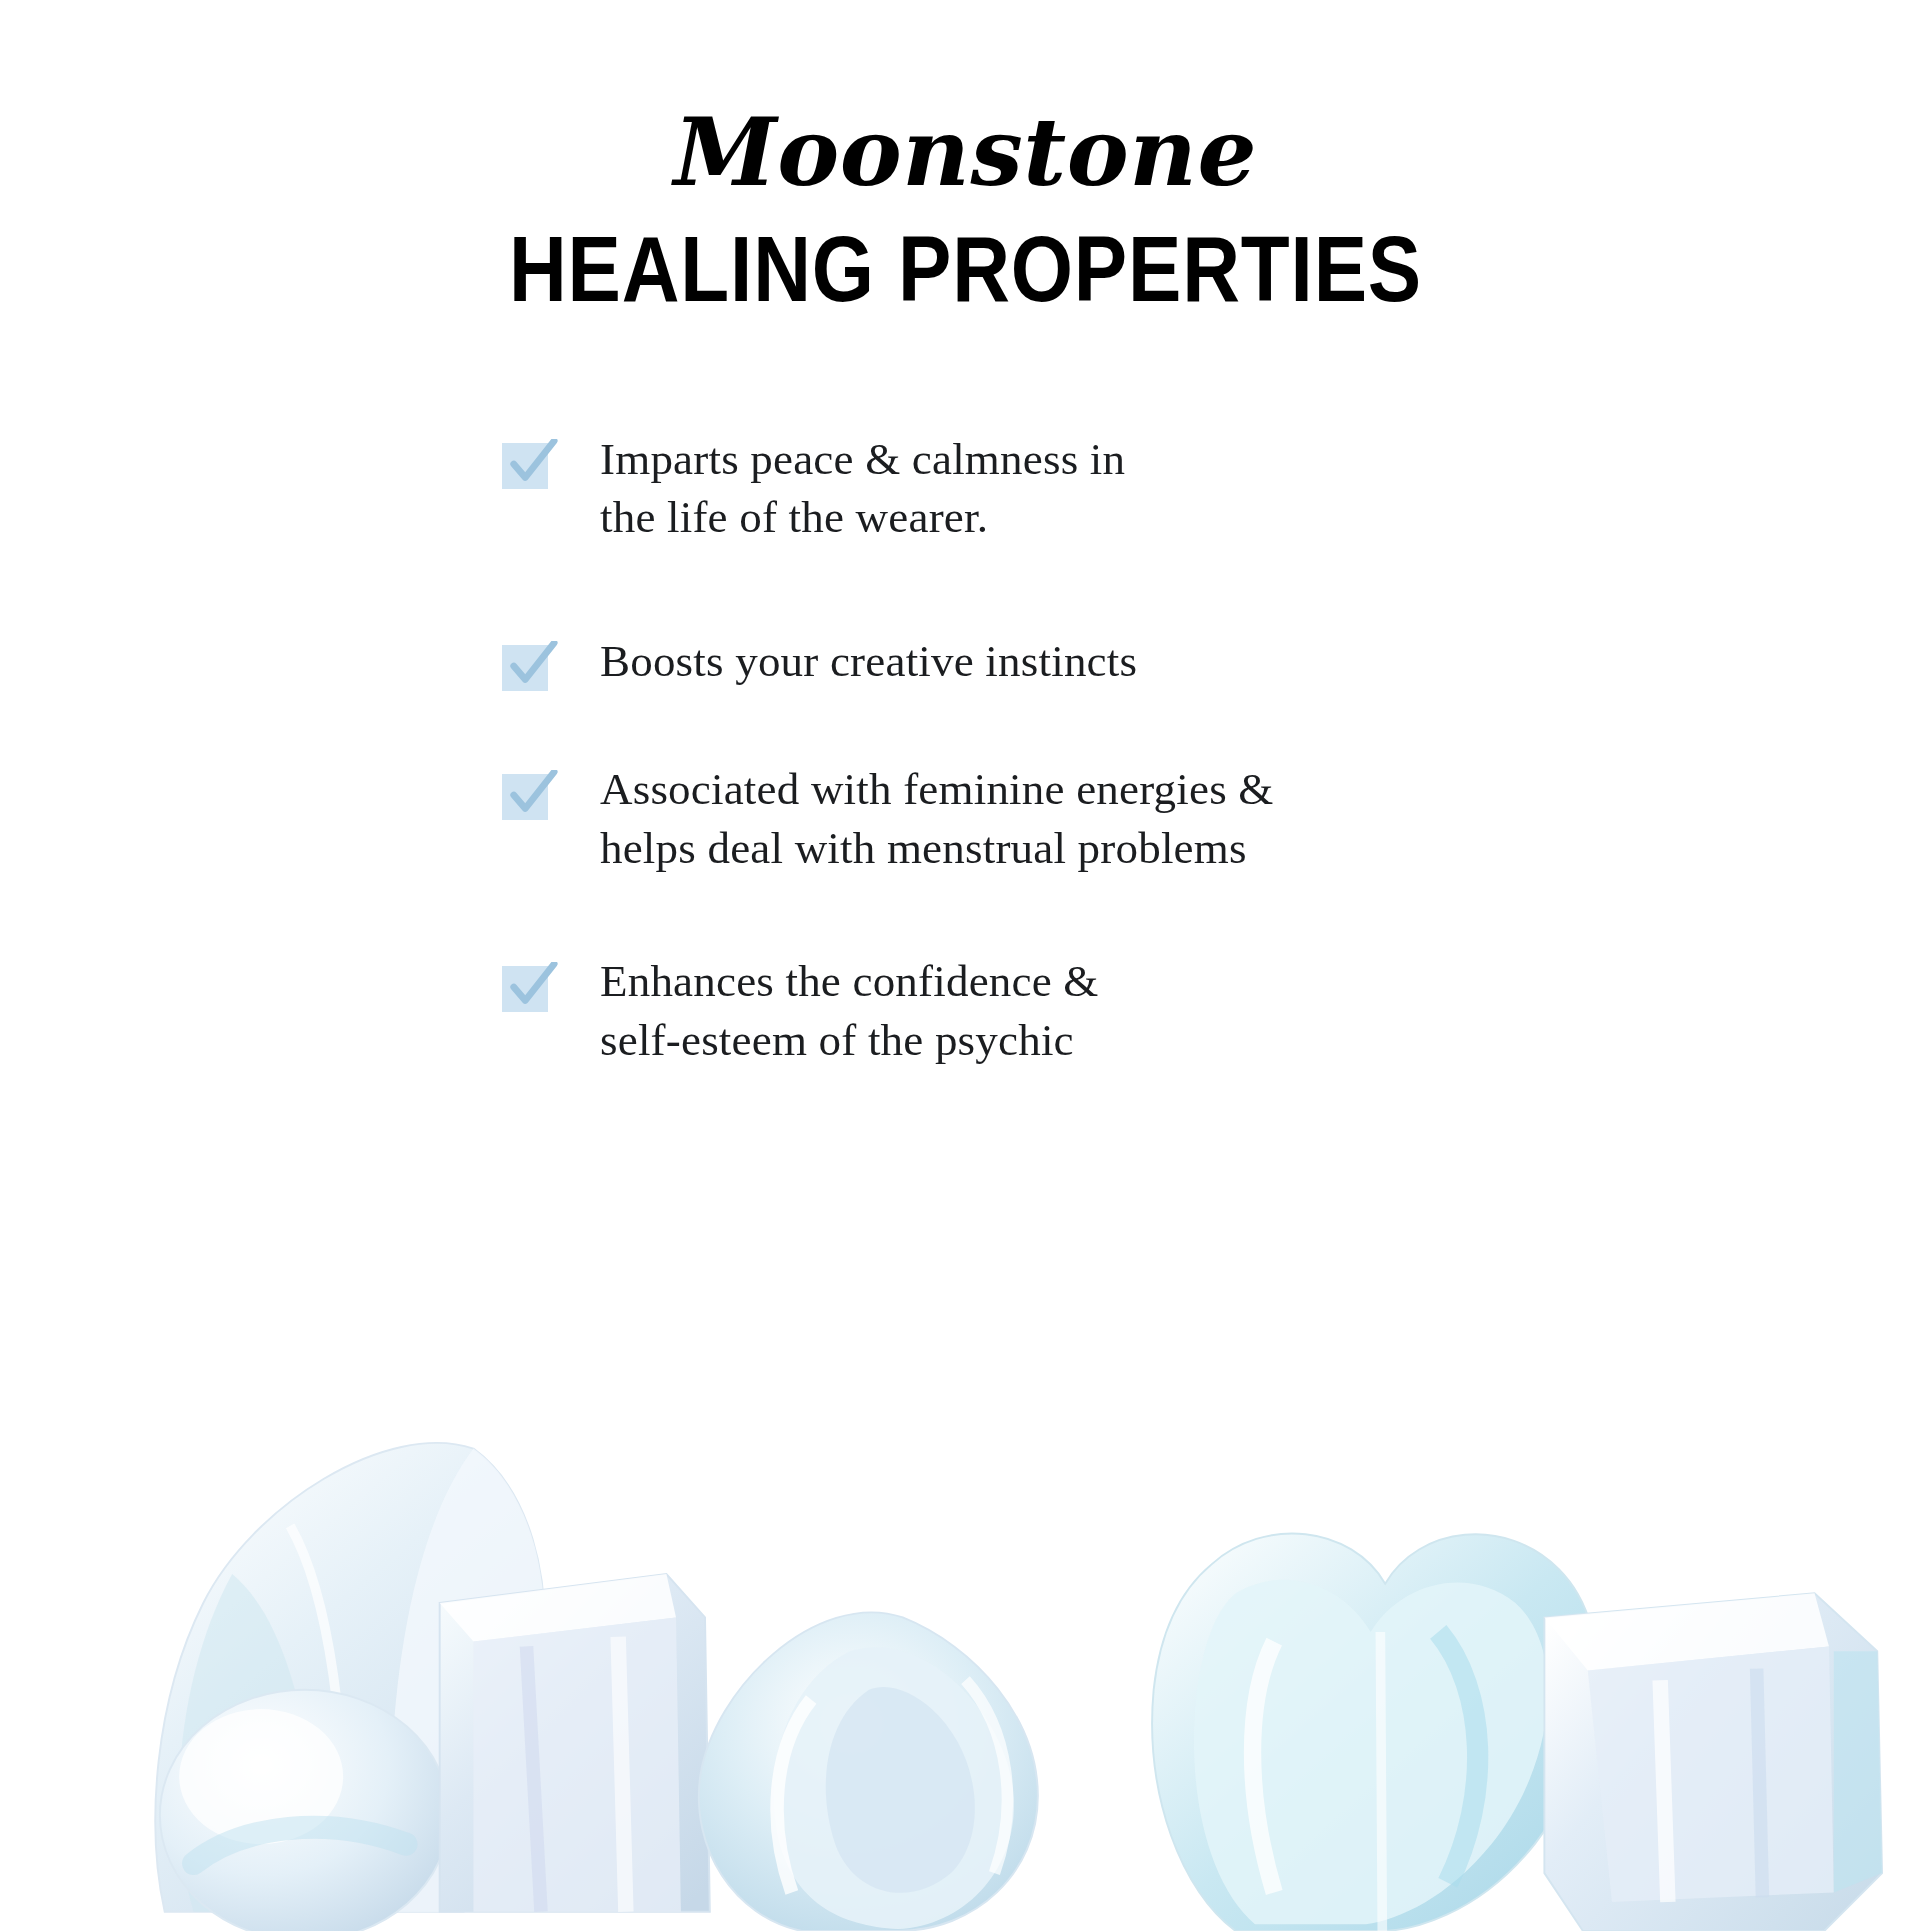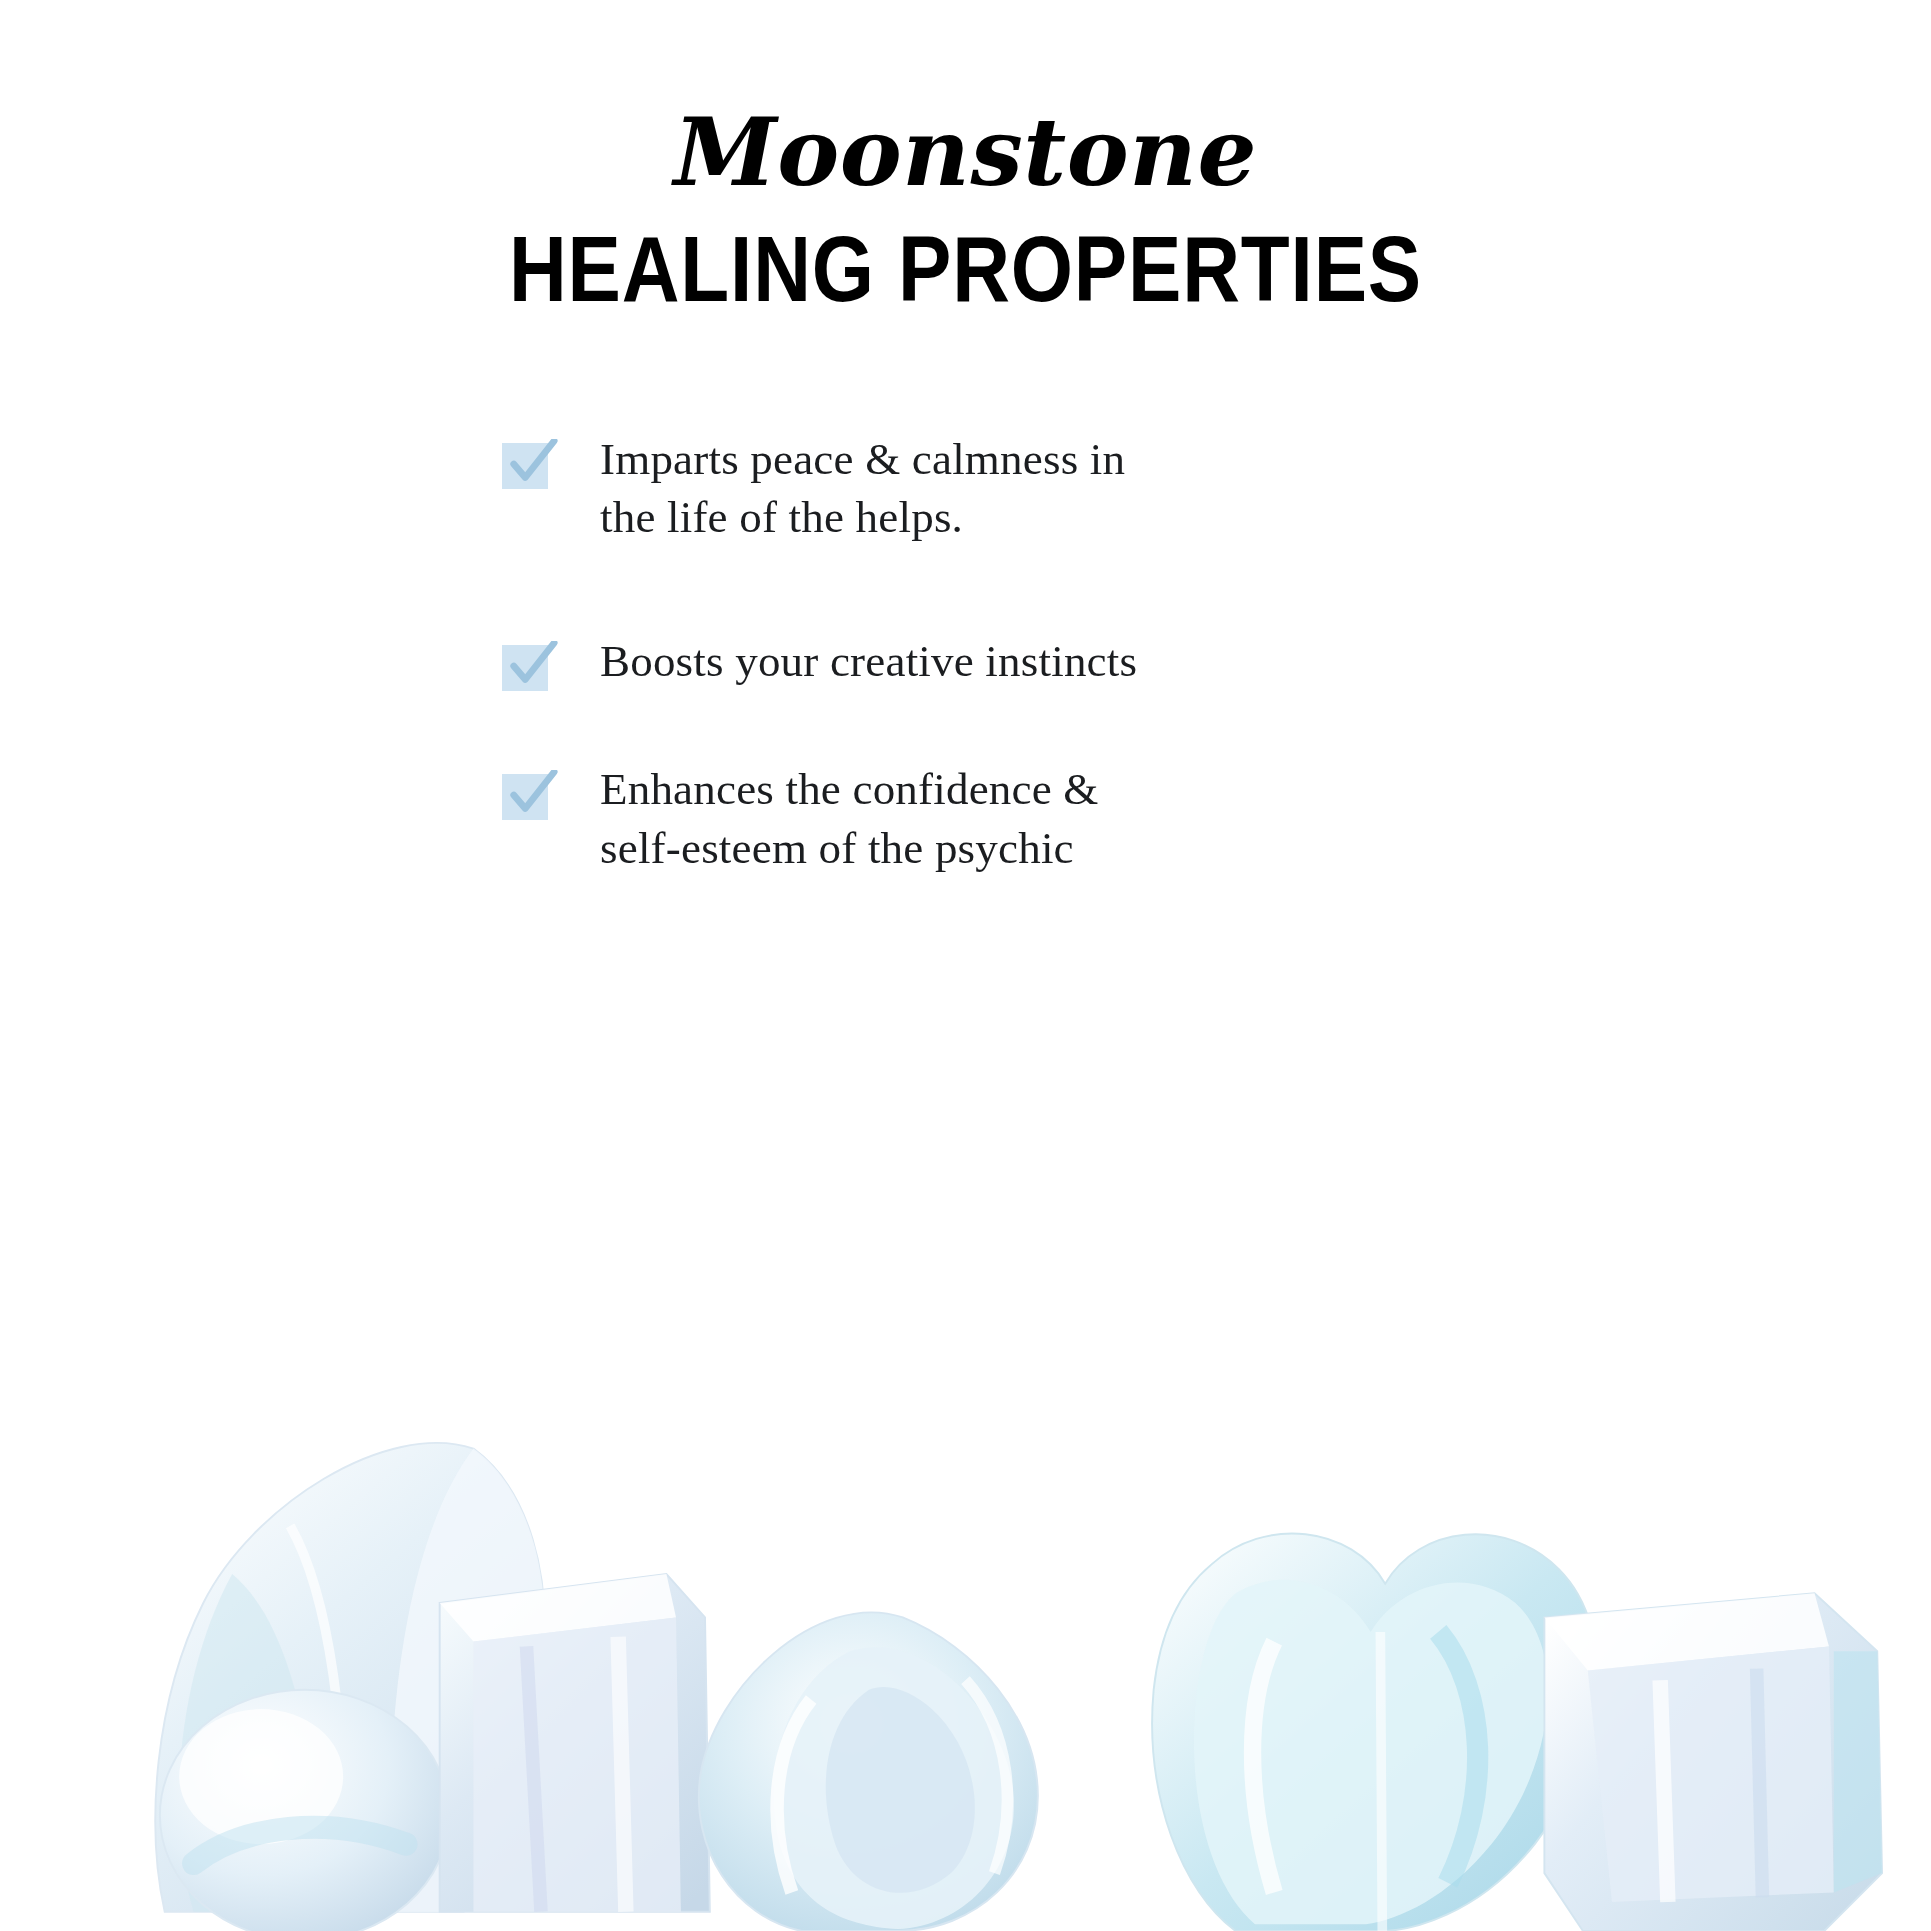--- a/index.html
+++ b/index.html
@@ -134,37 +134,50 @@
     <div class="list-item item-1">
       <div class="check-wrap">
         <span class="check-box">
           <svg viewBox="0 0 54 54" aria-hidden="true">
             <path d="M8 26 L20 40 L50 2" fill="none" stroke="#9cc3de" stroke-width="7" stroke-linecap="round" stroke-linejoin="round"></path>
           </svg>
         </span>
       </div>
       <div class="item-text">
         <span class="line">Imparts peace &amp; calmness in</span>
-        <span class="line">the life of the helps.</span>
+        <span class="line">the life of the wearer.</span>
       </div>
     </div>
 
     <div class="list-item item-2">
       <div class="check-wrap">
         <span class="check-box">
           <svg viewBox="0 0 54 54" aria-hidden="true">
             <path d="M8 26 L20 40 L50 2" fill="none" stroke="#9cc3de" stroke-width="7" stroke-linecap="round" stroke-linejoin="round"></path>
           </svg>
         </span>
       </div>
       <div class="item-text">
         <span class="line">Boosts your creative instincts</span>
       </div>
     </div>
 
+    <div class="list-item item-3">
+      <div class="check-wrap">
+        <span class="check-box">
+          <svg viewBox="0 0 54 54" aria-hidden="true">
+            <path d="M8 26 L20 40 L50 2" fill="none" stroke="#9cc3de" stroke-width="7" stroke-linecap="round" stroke-linejoin="round"></path>
+          </svg>
+        </span>
+      </div>
+      <div class="item-text">
+        <span class="line">Associated with feminine energies &amp;</span>
+        <span class="line">helps deal with menstrual problems</span>
+      </div>
+    </div>
 
     <div class="list-item item-4">
       <div class="check-wrap">
         <span class="check-box">
           <svg viewBox="0 0 54 54" aria-hidden="true">
             <path d="M8 26 L20 40 L50 2" fill="none" stroke="#9cc3de" stroke-width="7" stroke-linecap="round" stroke-linejoin="round"></path>
           </svg>
         </span>
       </div>
       <div class="item-text">

